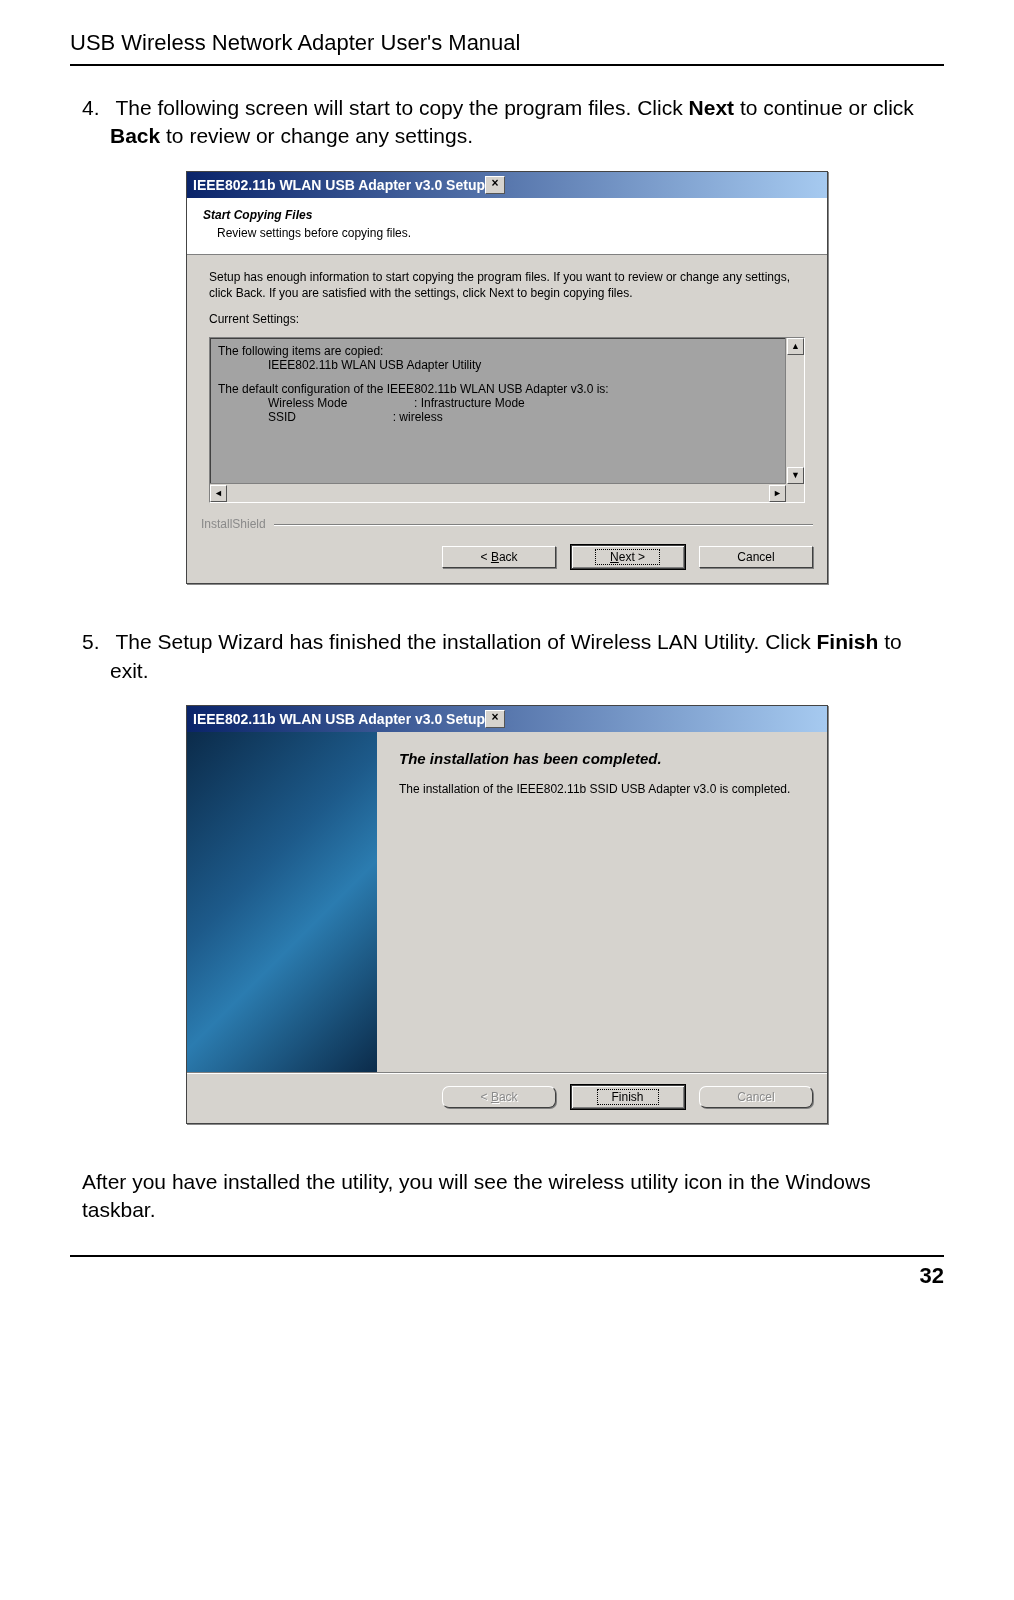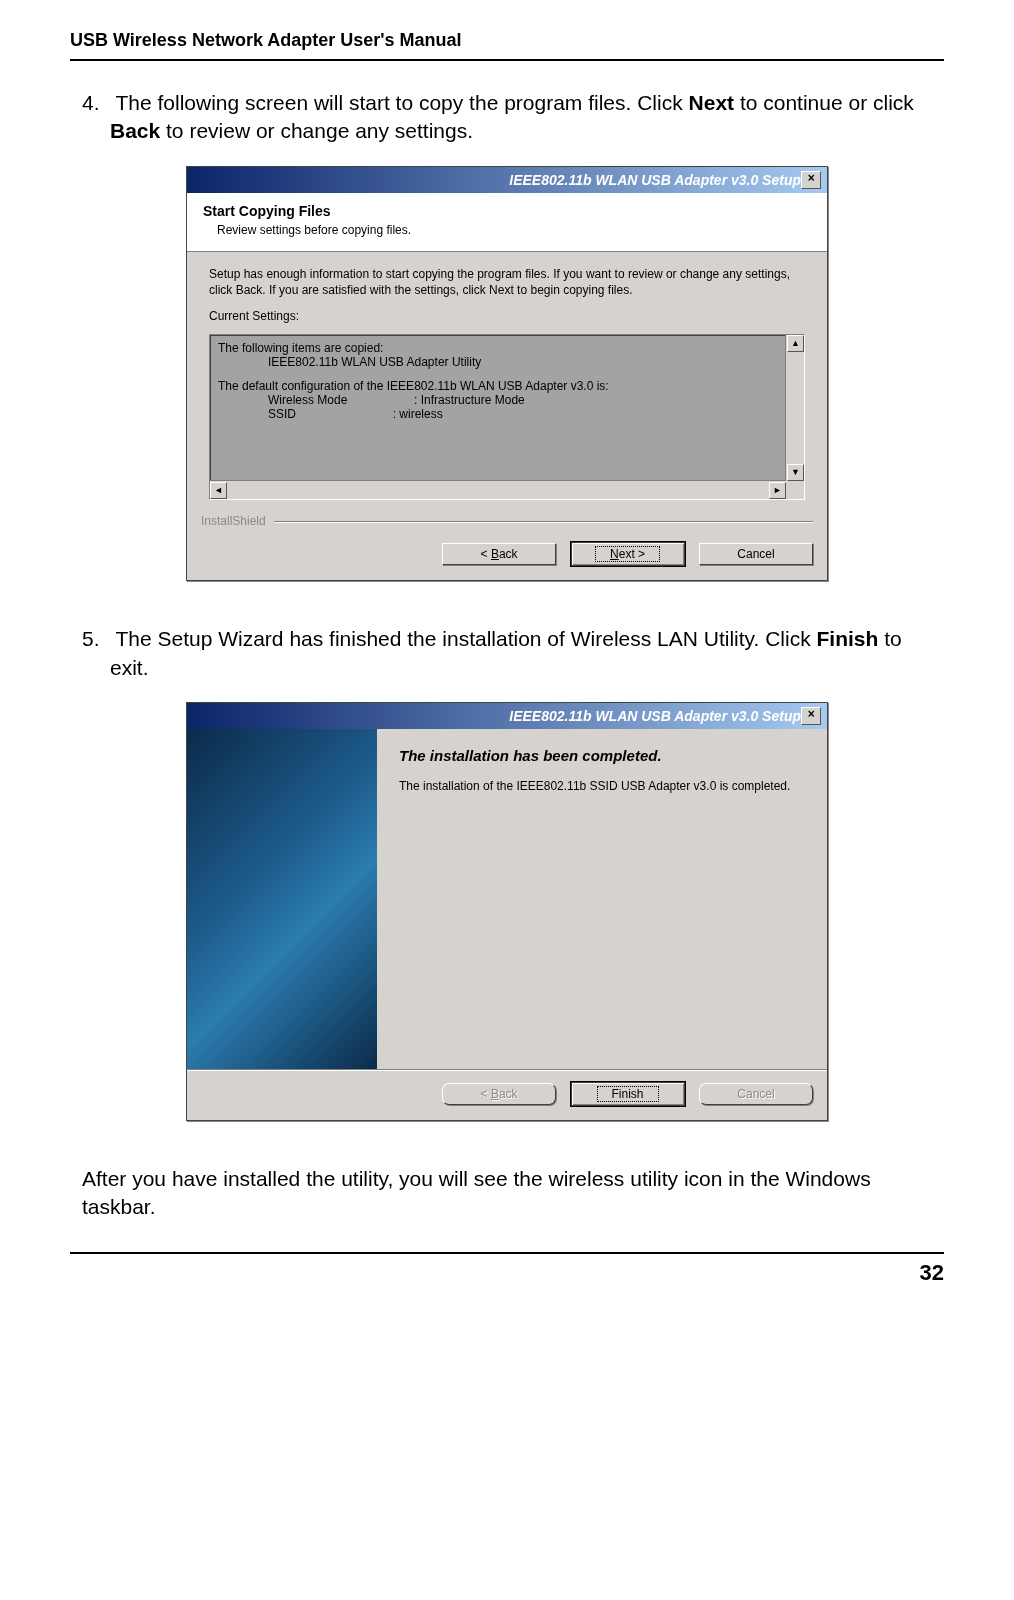--- a/index.html
+++ b/index.html
@@ -8,22 +8,22 @@
     font-family: Arial, Helvetica, sans-serif;
     background: #fff;
     color: #000;
     width: 1014px;
   }
   .page {
     padding: 30px 70px 30px 70px;
     box-sizing: border-box;
   }
   .doc-header {
-    font-weight: bold;
-    font-size: 18px;
+    font-weight: normal;
+    font-size: 22px;
     margin-bottom: 8px;
   }
   .hr-top {
     border: none;
     border-top: 2px solid #000;
     margin: 0 0 28px 0;
   }
   .hr-bottom {
     border: none;
     border-top: 2px solid #000;
@@ -57,42 +57,41 @@
     font-family: Tahoma, Arial, sans-serif;
     box-shadow: 1px 1px 0 #888;
   }
   .titlebar {
     background: linear-gradient(to right,#0a246a,#a6caf0);
     color:#fff;
     font-weight:bold;
     font-size:14px;
     padding:4px 6px;
     display:flex;
-    justify-content:flex-end;
+    justify-content:flex-start;
     align-items:center;
-    font-style:italic;
   }
   .close-btn {
     width:18px;height:16px;
     background:#d6d3ce;
     border:1px solid #fff;
     border-right-color:#555;border-bottom-color:#555;
     color:#000;
     font-size:12px;
     line-height:12px;
     text-align:center;
     font-weight:bold;
     font-family: Arial;
   }
   .dlg-header {
     background:#fff;
     padding:10px 16px 14px 16px;
     border-bottom:1px solid #808080;
   }
-  .dlg-title { font-weight:bold; font-size:14px; margin-bottom:4px; }
+  .dlg-title { font-weight:bold; font-size:12px; margin-bottom:4px; font-style:italic;}
   .dlg-sub { font-size:12px; padding-left:14px; }
   .dlg-body {
     padding:14px 22px 8px 22px;
     font-size:12px;
     color:#000;
   }
   .dlg-body p { margin:0 0 10px 0; line-height:1.35;}
   .settings-label { margin-top:6px; }
   .settings-box {
     background:#a3a3a3;

